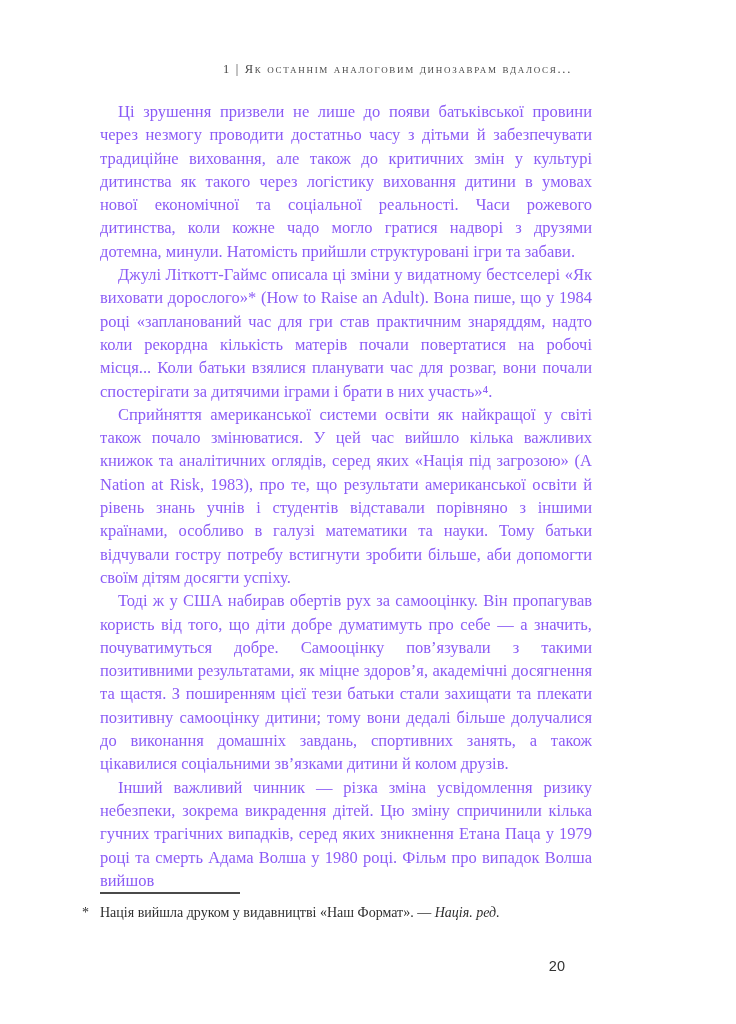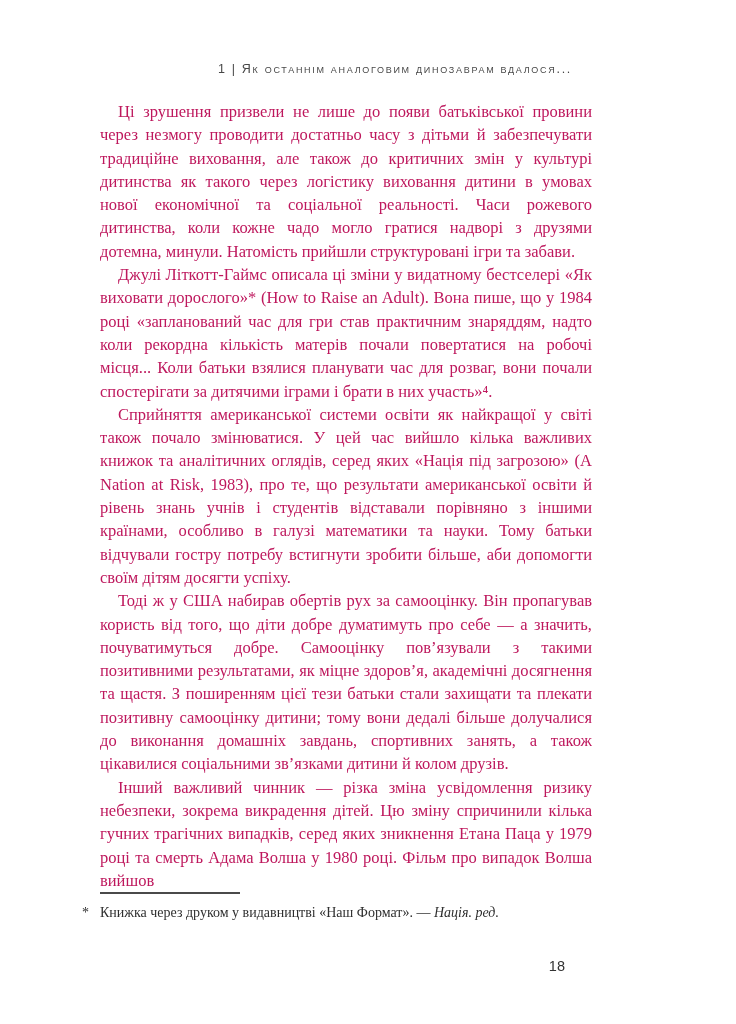--- a/index.html
+++ b/index.html
@@ -17,37 +17,37 @@
     padding-right: 144px;
     display: flex;
     flex-direction: column;
     overflow: hidden;
     color: #2b2b2b;
   }
   .running-head {
     margin-top: 61px;
     text-align: right;
     padding-right: 20px;
-    font-family: Liberation Sans, sans-serif;
+    font-family: Liberation Serif, serif;
     font-size: 12.5px;
     line-height: 16px;
     letter-spacing: 1.7px;
     font-variant: small-caps;
     color: #474747;
     white-space: nowrap;
   }
   .body-text {
     margin-top: 23px;
     font-family: "Liberation Serif", serif;
     font-size: 16.5px;
     line-height: 23.3px;
     text-align: justify;
     hyphens: auto;
     -webkit-hyphens: auto;
-    color: #be185d;
+    color: #8b5cf6;
   }
   .body-text p {
     margin: 0;
     padding: 0;
     text-indent: 18px;
   }
   .footnote-block {
     margin-top: auto;
     font-family: "Liberation Serif", serif;
     color: #2f2f2f;
@@ -93,19 +93,19 @@
     <p>Ці зрушення призвели не лише до появи батьківської провини через незмогу проводити достатньо часу з дітьми й забезпечувати традиційне виховання, але також до критичних змін у культурі дитинства як такого через логістику виховання дитини в умовах нової економічної та соціальної реальності. Часи рожевого дитинства, коли кожне чадо могло гратися надворі з друзями дотемна, минули. Натомість прийшли структуровані ігри та забави.</p>
     <p>Джулі Літкотт-Гаймс описала ці зміни у видатному бестселері «Як виховати дорослого»* (How to Raise an Adult). Вона пише, що у 1984 році «запланований час для гри став практичним знаряддям, надто коли рекордна кількість матерів почали повертатися на робочі місця... Коли батьки взялися планувати час для розваг, вони почали спостерігати за дитячими іграми і брати в них участь»⁴.</p>
     <p>Сприйняття американської системи освіти як найкращої у світі також почало змінюватися. У цей час вийшло кілька важливих книжок та аналітичних оглядів, серед яких «Нація під загрозою» (A Nation at Risk, 1983), про те, що результати американської освіти й рівень знань учнів і студентів відставали порівняно з іншими країнами, особливо в галузі математики та науки. Тому батьки відчували гостру потребу встигнути зробити більше, аби допомогти своїм дітям досягти успіху.</p>
     <p>Тоді ж у США набирав обертів рух за самооцінку. Він пропагував користь від того, що діти добре думатимуть про себе — а значить, почуватимуться добре. Самооцінку пов’язували з такими позитивними результатами, як міцне здоров’я, академічні досягнення та щастя. З поширенням цієї тези батьки стали захищати та плекати позитивну самооцінку дитини; тому вони дедалі більше долучалися до виконання домашніх завдань, спортивних занять, а також цікавилися соціальними зв’язками дитини й колом друзів.</p>
     <p>Інший важливий чинник — різка зміна усвідомлення ризику небезпеки, зокрема викрадення дітей. Цю зміну спричинили кілька гучних трагічних випадків, серед яких зникнення Етана Паца у 1979 році та смерть Адама Волша у 1980 році. Фільм про випадок Волша вийшов</p>
   </main>
 
   <div class="footnote-block">
     <div class="footnote-rule"></div>
     <div class="footnote-line">
-      <span class="footnote-marker">*</span><span>Книжка через друком у видавництві «Наш Формат». — </span><span class="footnote-attribution">Нація. ред.</span>
+      <span class="footnote-marker">*</span><span>Нація вийшла друком у видавництві «Наш Формат». — </span><span class="footnote-attribution">Нація. ред.</span>
     </div>
   </div>
 
-  <div class="folio">18</div>
+  <div class="folio">20</div>
 
 </div>
 
 </body></html>

